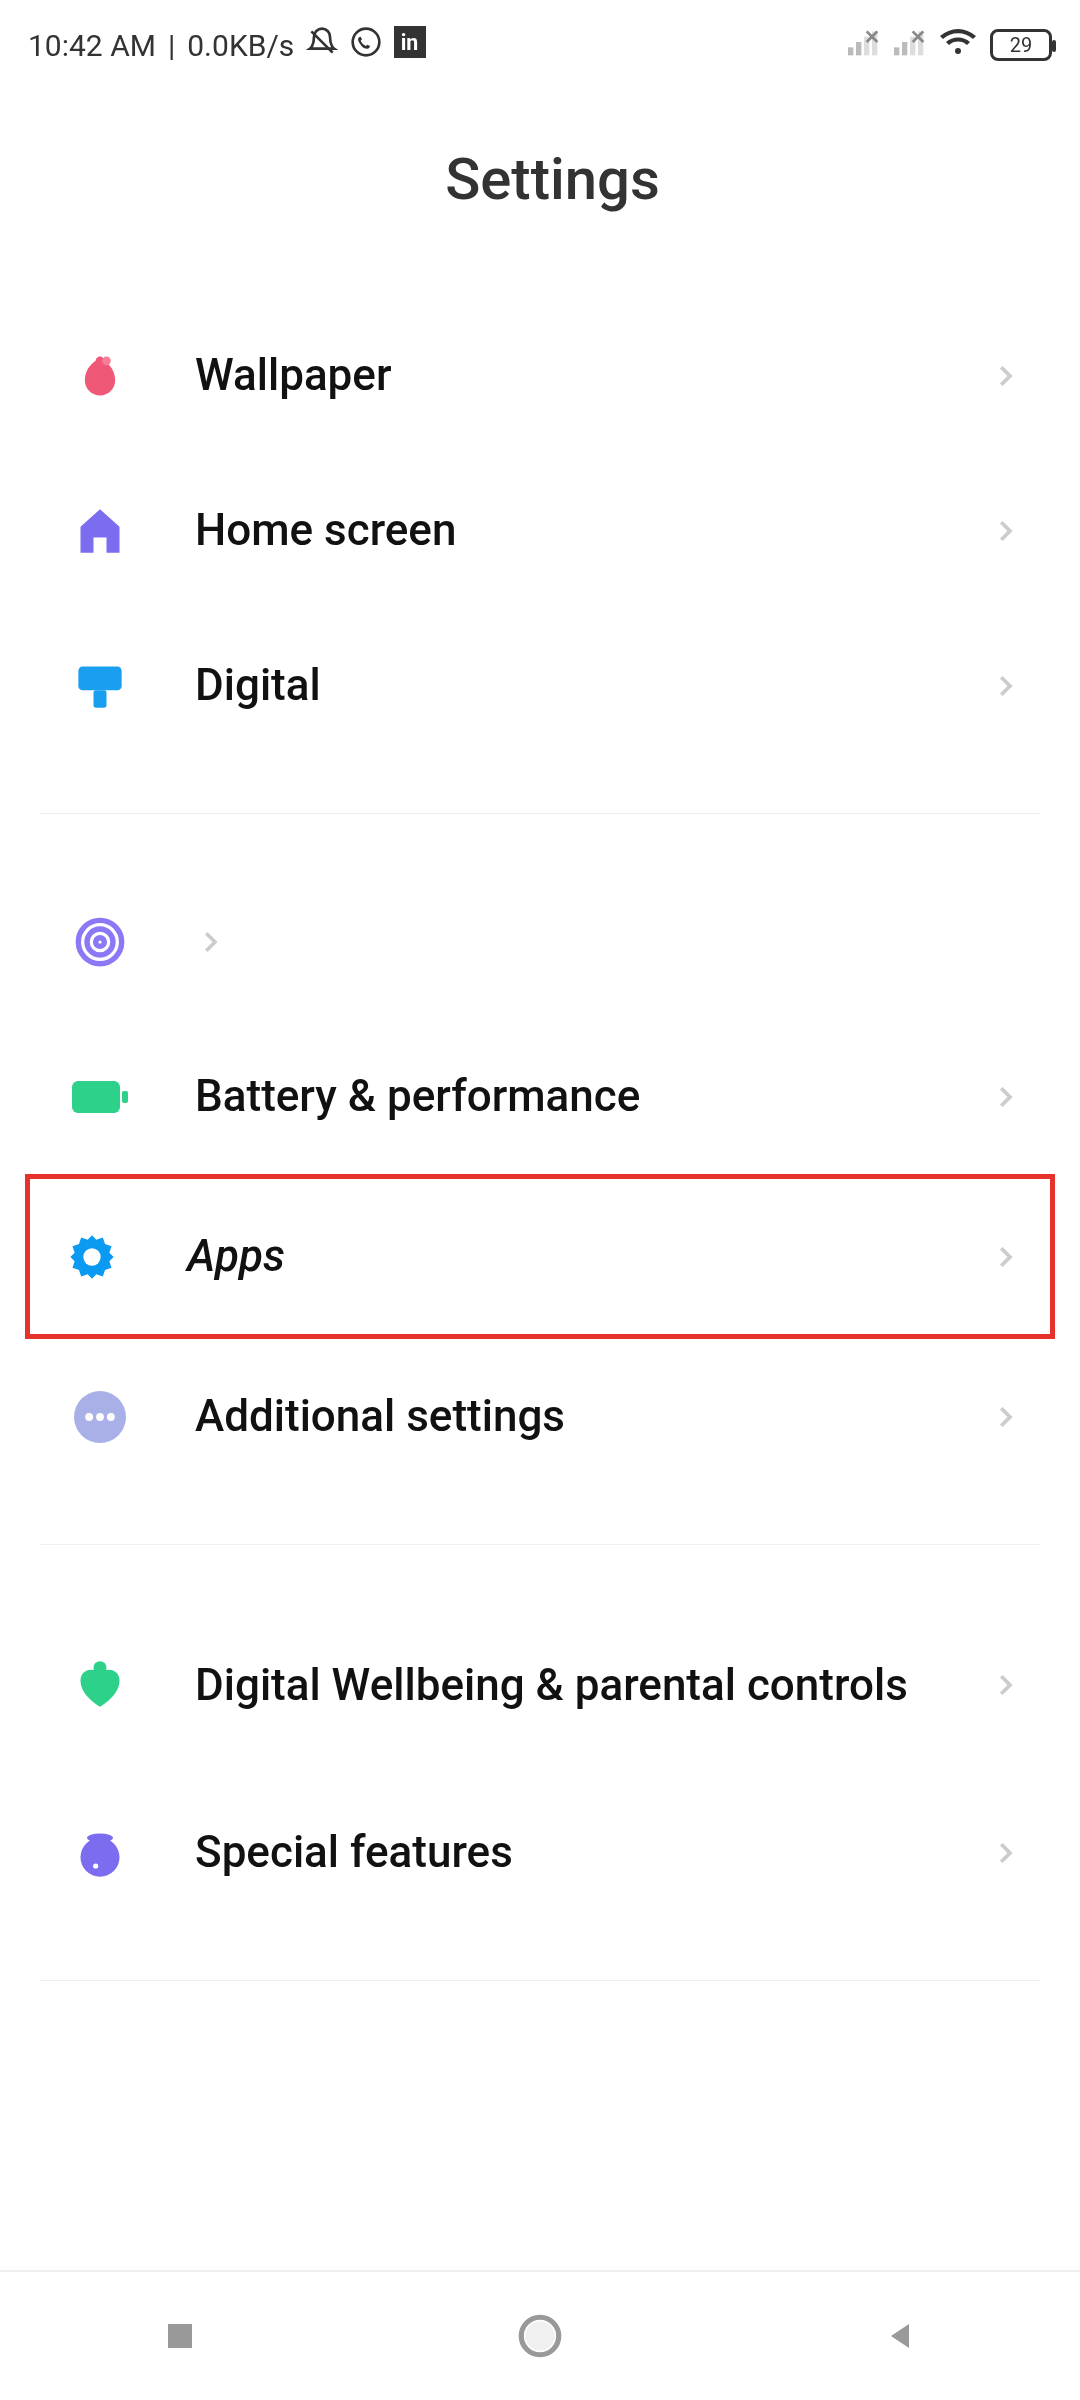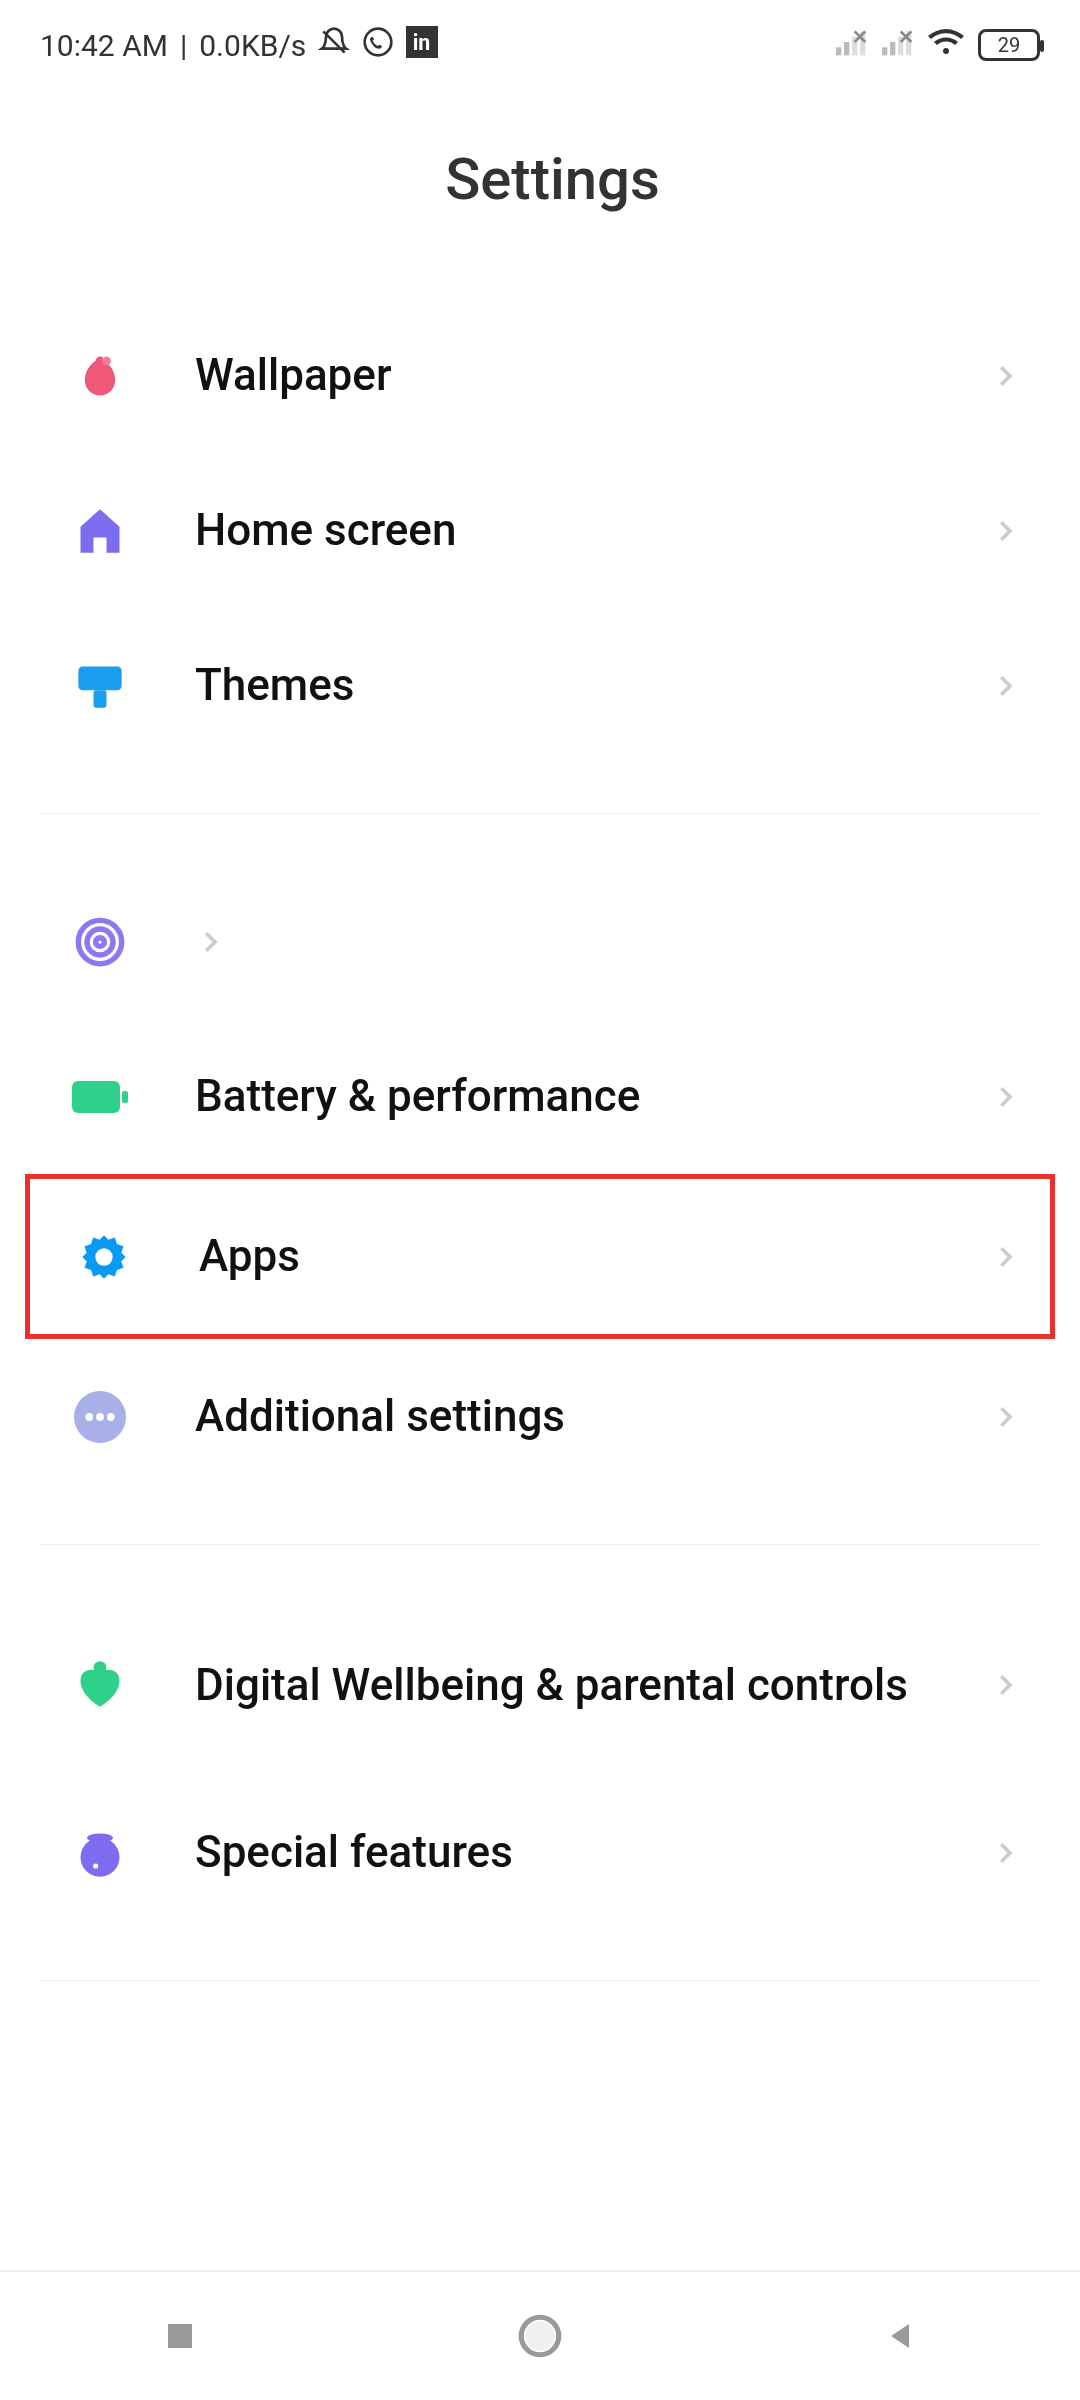--- a/index.html
+++ b/index.html
@@ -8,21 +8,21 @@
     height: 2400px;
     background: #ffffff;
     font-family: -apple-system, Roboto, "Helvetica Neue", Arial, sans-serif;
     color: #000;
     overflow: hidden;
   }
   .status-bar {
     height: 90px;
     display: flex;
     justify-content: space-between;
-    padding: 0 40px;
+    padding: 0 28px;
     font-size: 30px;
     color: #333;
   }
   .status-left { display:flex; align-items:center; gap:12px; }
   .status-right { display:flex; align-items:center; gap:14px; }
   .page-title {
     font-size: 58px;
     font-weight: 500;
     text-align: center;
     color: #333;
@@ -61,22 +61,23 @@
   }
   .divider {
     height:1px;
     background:#eee;
     margin: 50px 40px;
   }
   .highlight-box {
     border: 5px solid #e6322a;
     margin-left:-15px;
     margin-right:-15px;
-    padding-left:14px;
+    padding-left:2px;
     padding-right:10px;
+    font-style:italic;
   }
   .nav-bar {
     position:absolute;
     bottom:0;
     left:0;
     right:0;
     height:130px;
     border-top:2px solid #eee;
     display:flex;
     align-items:center;
@@ -195,21 +196,21 @@
     </span>
   </div>
 
   <div class="item">
     <span class="icon-wrap">
       <svg width="52" height="52" viewBox="0 0 24 24" fill="#1a9ff0">
           <rect x="2" y="3" width="20" height="11" rx="2"></rect>
           <rect x="9" y="14" width="6" height="8" rx="1"></rect>
         </svg>
     </span>
-    <span class="label">Themes</span>
+    <span class="label">Digital</span>
     <span class="chevron">
       <svg width="30" height="30" viewBox="0 0 24 24" fill="none" stroke="#ccc" stroke-width="3">
           <path d="M9 5l7 7-7 7"></path>
         </svg>
     </span>
   </div>
 
 </div>
 
 <div class="divider"></div>

